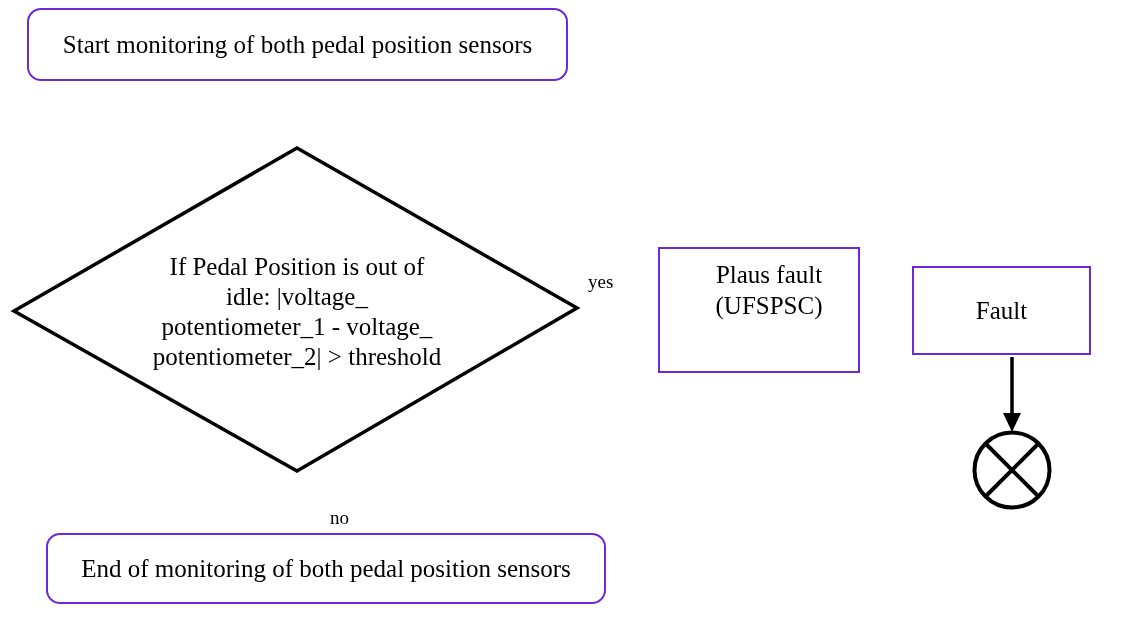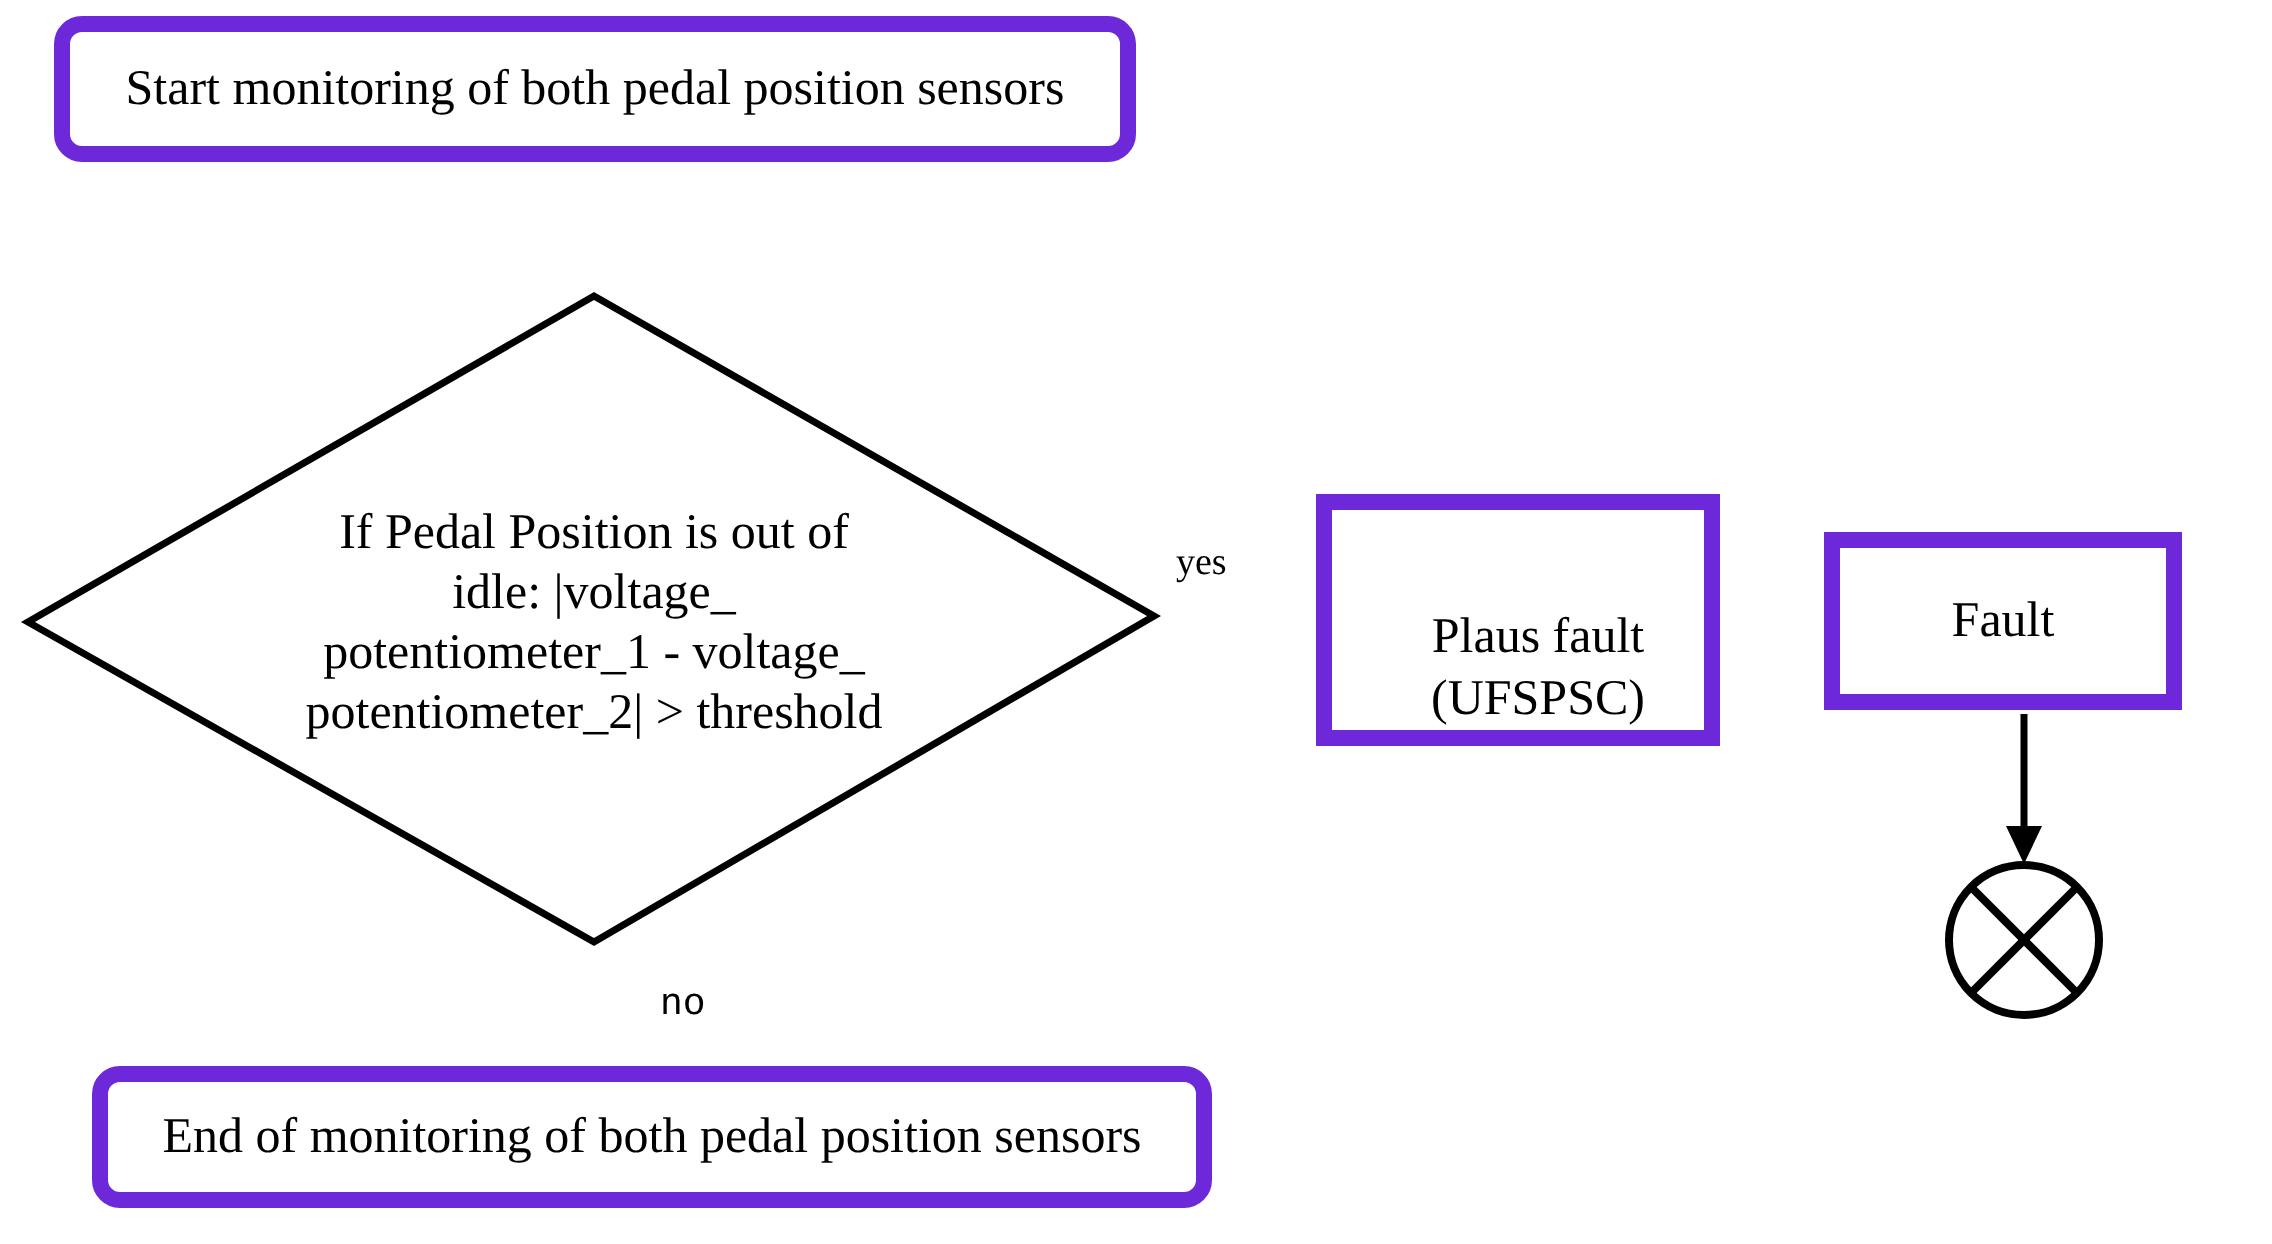--- a/index.html
+++ b/index.html
@@ -36,21 +36,21 @@
   .shape-layer .thick {
     stroke-width: 4;
   }
   .shape-layer .solid {
     fill: #000000;
     stroke: none;
   }
   .node {
     position: absolute;
     box-sizing: border-box;
-    border: 8px solid #6d28d9;
+    border: 2px solid #6d28d9;
     background: #ffffff;
     display: flex;
     flex-direction: column;
     align-items: center;
     justify-content: center;
     text-align: center;
     font-size: 25px;
     line-height: 30px;
   }
   .terminal {
@@ -67,21 +67,21 @@
     top: 533px;
     width: 560px;
     height: 71px;
     margin-left: 31px;
   }
   .node-plaus {
     left: 658px;
     top: 247px;
     width: 202px;
     height: 126px;
-    justify-content: flex-end;
+    justify-content: flex-start;
     padding-top: 10px;
     line-height: 31px;
     padding-left: 20px;
   }
   .node-fault {
     left: 912px;
     top: 266px;
     width: 179px;
     height: 89px;
     line-height: 31px;
@@ -99,22 +99,21 @@
     position: absolute;
     font-size: 19px;
     line-height: 30px;
   }
   .edge-label-yes {
     left: 588px;
     top: 267px;
   }
   .edge-label-no {
     left: 330px;
-    top: 487px;
-    font-family: Liberation Mono, monospace;
+    top: 503px;
   }
 </style>
 </head>
 <body>
 
 <div class="canvas">
 
   <svg class="shape-layer" viewBox="0 0 1136 622">
     <polygon class="outline" points="297,148 577,308 297,471 14,311"></polygon>
 

